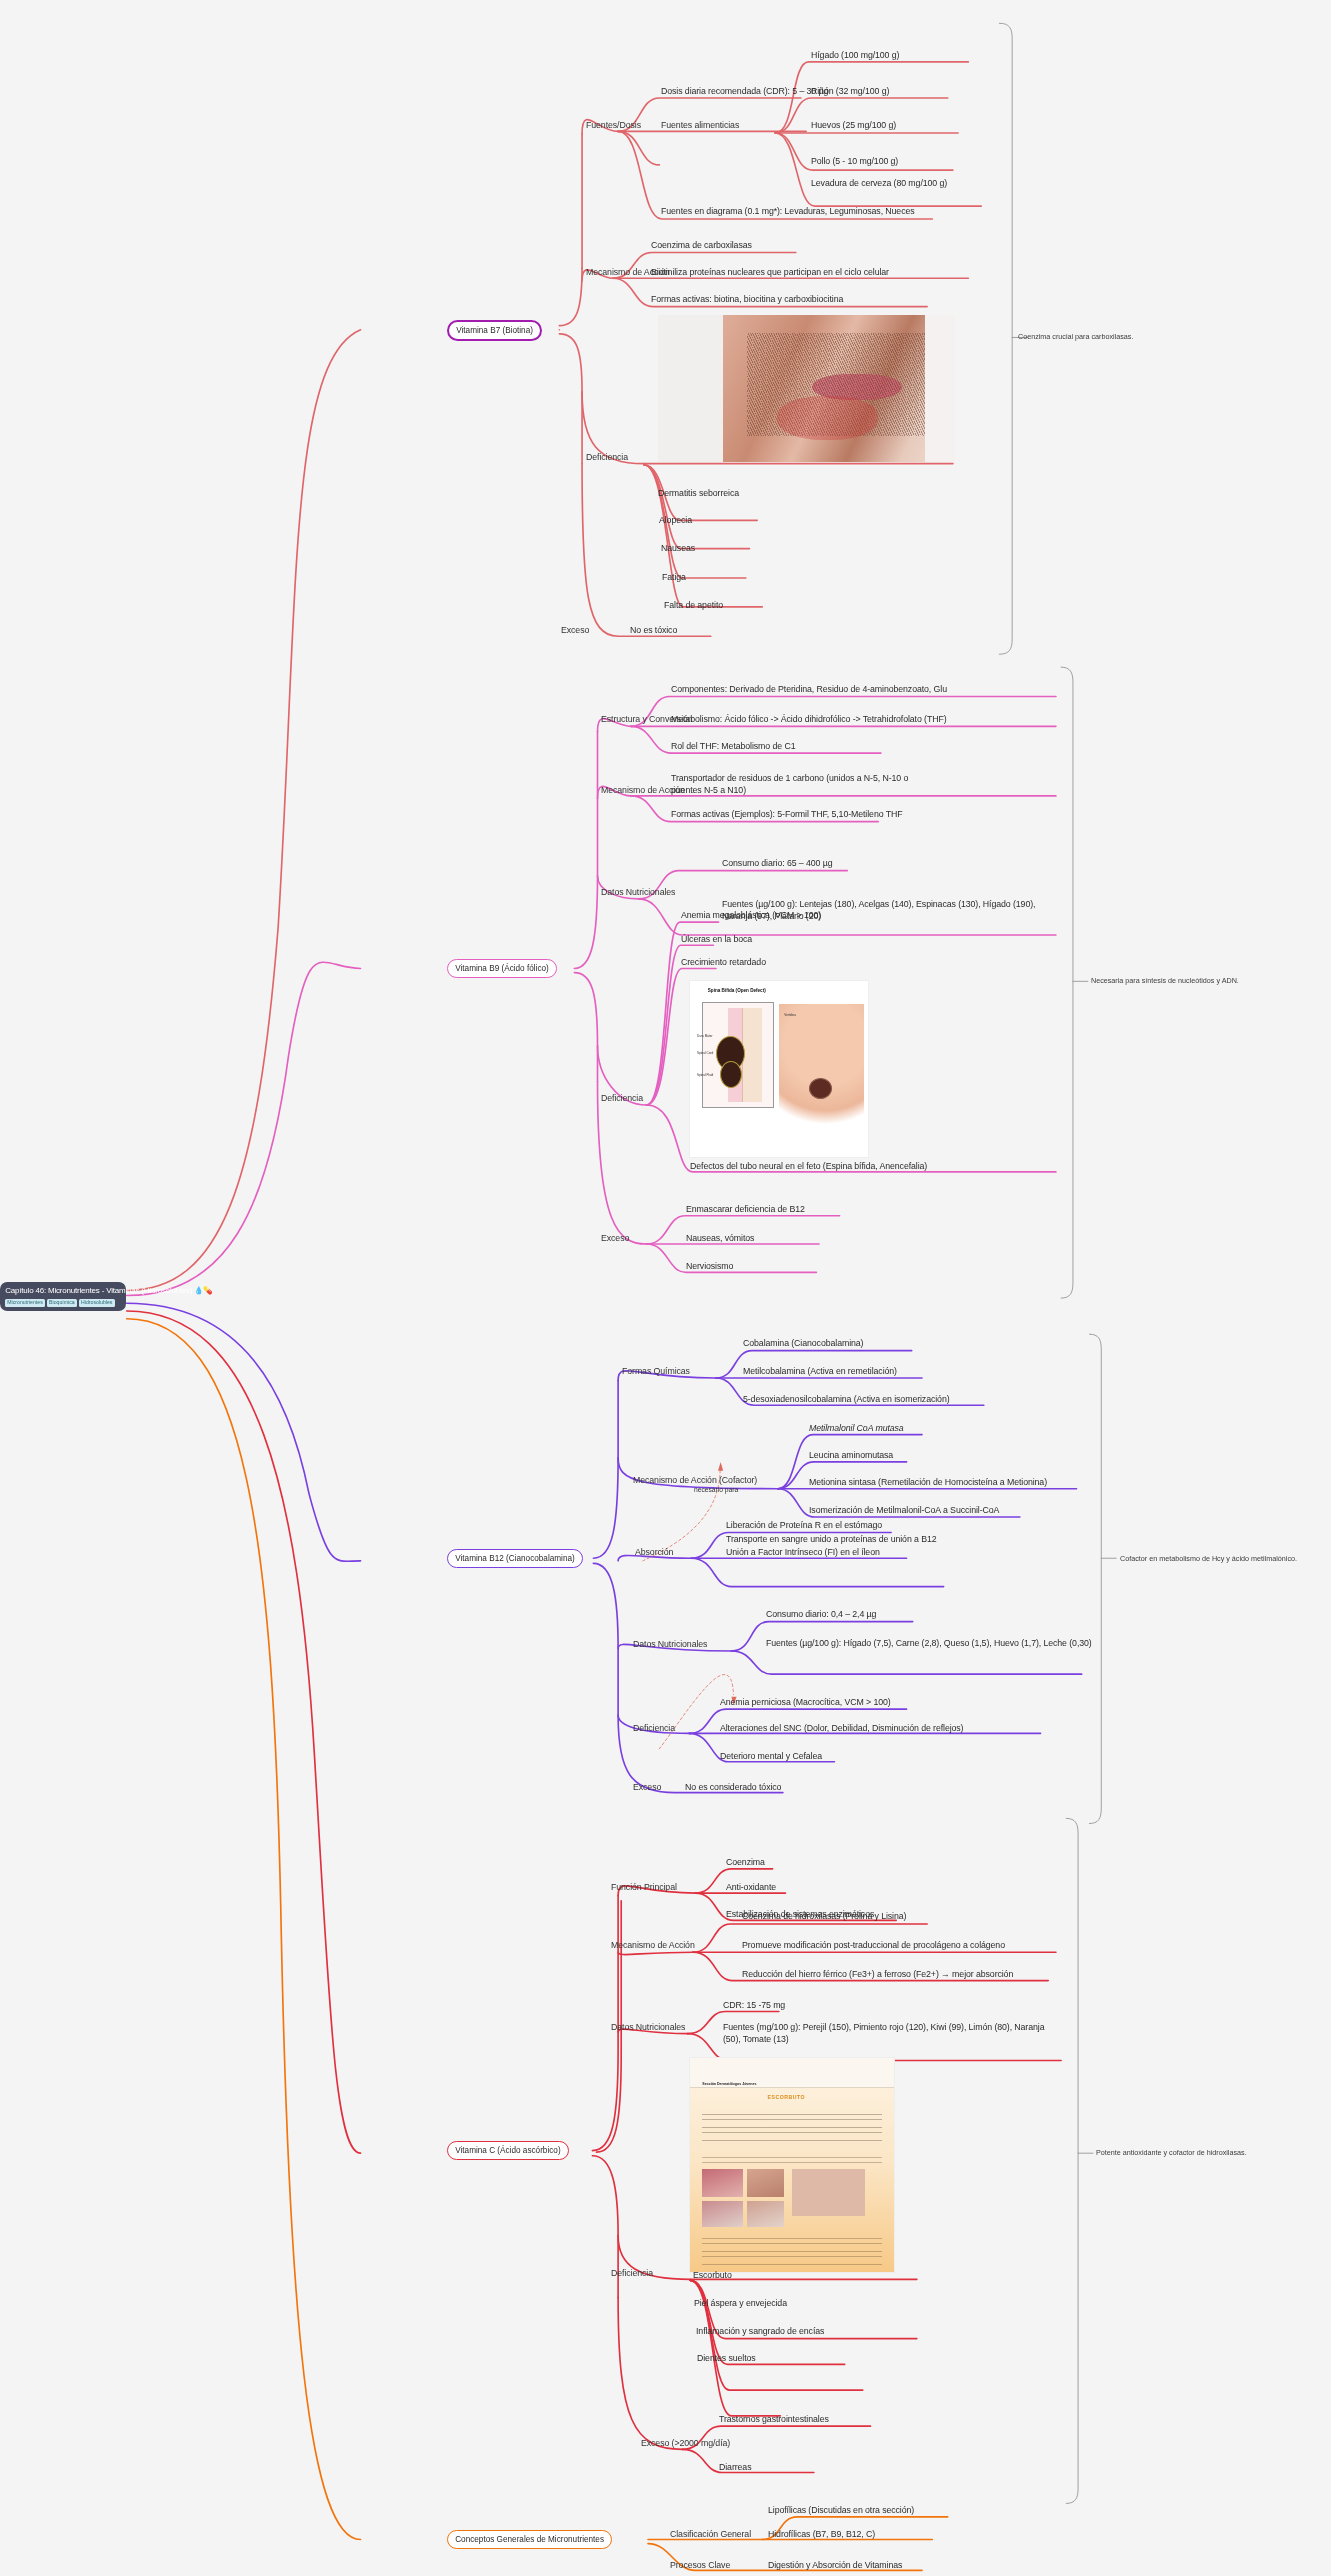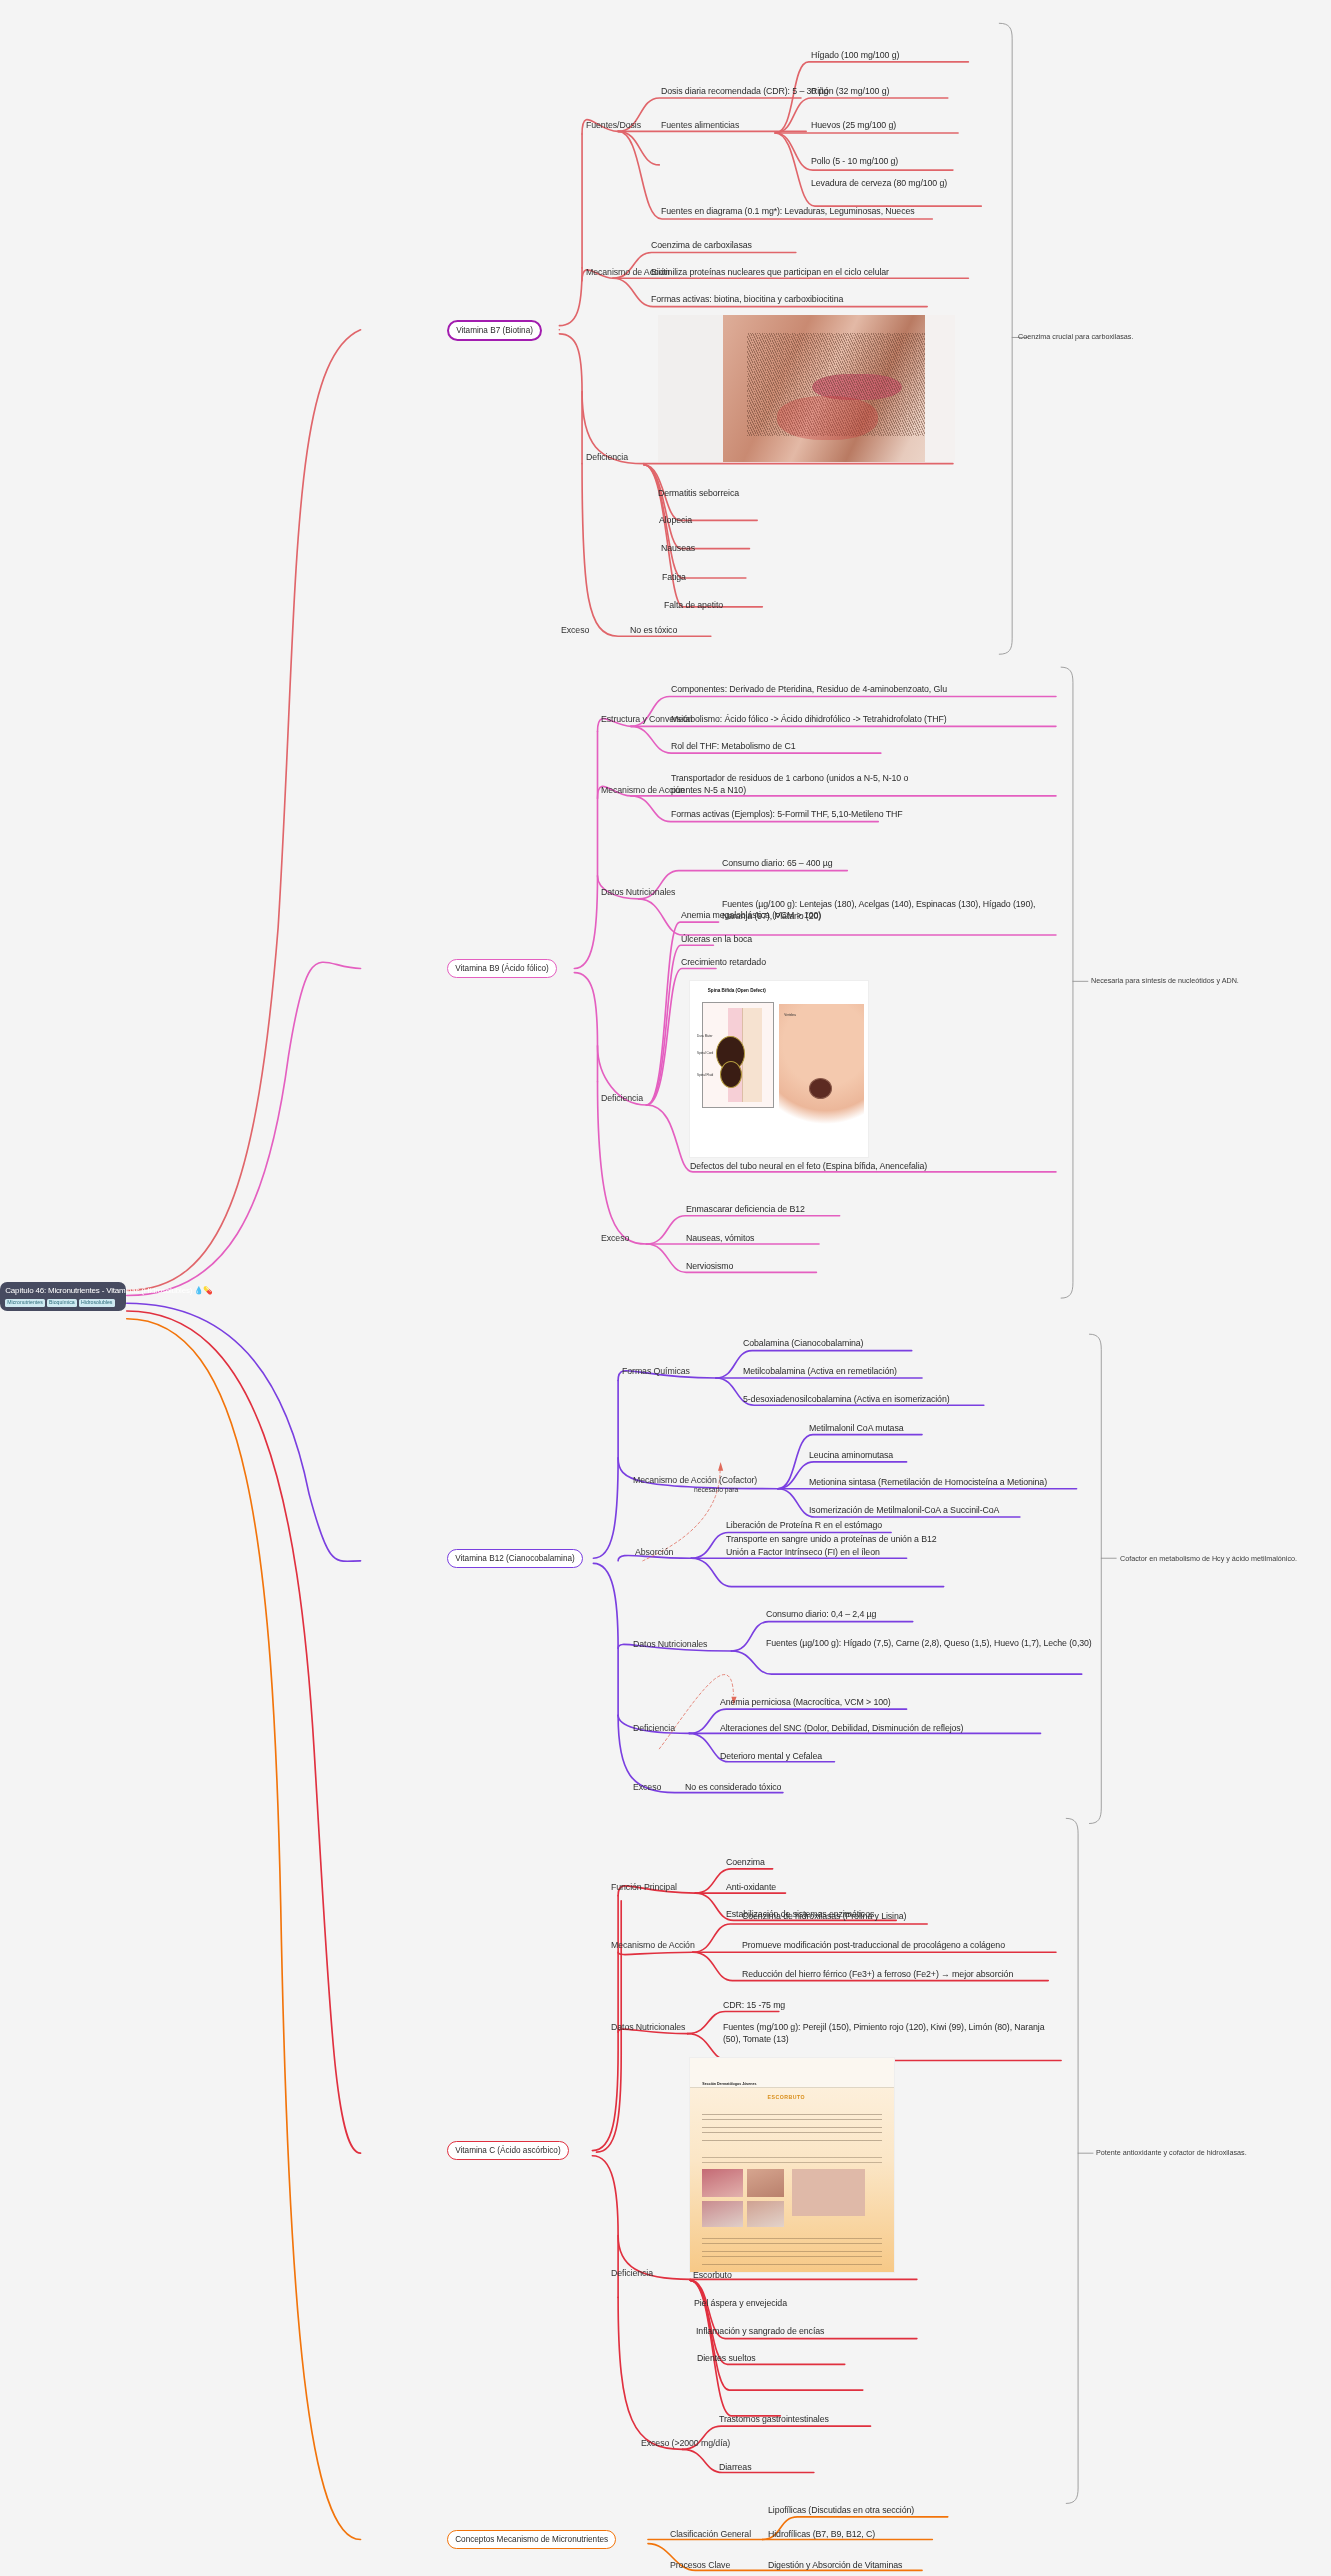--- a/index.html
+++ b/index.html
@@ -268,21 +268,21 @@
       <span>Micronutrientes</span>
       <span>Bioquímica</span>
       <span>Hidrosolubles</span>
     </div>
   </div>
 
   <div class="pill b7" style="left:447px; top:320px;">Vitamina B7 (Biotina)</div>
   <div class="pill b9" style="left:447px; top:959px;">Vitamina B9 (Ácido fólico)</div>
   <div class="pill b12" style="left:447px; top:1549px;">Vitamina B12 (Cianocobalamina)</div>
   <div class="pill vc" style="left:447px; top:2141px;">Vitamina C (Ácido ascórbico)</div>
-  <div class="pill cg" style="left:447px; top:2530px;">Conceptos Mecanismo de Micronutrientes</div>
+  <div class="pill cg" style="left:447px; top:2530px;">Conceptos Generales de Micronutrientes</div>
 
   <div class="lbl mid" style="left:586px; top:120px;">Fuentes/Dosis</div>
   <div class="lbl" style="left:661px; top:86px;">Dosis diaria recomendada (CDR): 5 – 30 µg</div>
   <div class="lbl mid" style="left:661px; top:120px;">Fuentes alimenticias</div>
   <div class="lbl" style="left:811px; top:50px;">Hígado (100 mg/100 g)</div>
   <div class="lbl" style="left:811px; top:86px;">Riñón (32 mg/100 g)</div>
   <div class="lbl" style="left:811px; top:120px;">Huevos (25 mg/100 g)</div>
   <div class="lbl" style="left:811px; top:156px;">Pollo (5 - 10 mg/100 g)</div>
   <div class="lbl" style="left:811px; top:178px;">Levadura de cerveza (80 mg/100 g)</div>
   <div class="lbl" style="left:661px; top:206px;">Fuentes en diagrama (0.1 mg*): Levaduras, Leguminosas, Nueces</div>
@@ -354,21 +354,21 @@
   <div class="lbl" style="left:686px; top:1261px;">Nerviosismo</div>
 
   <div class="note" style="left:1091px; top:976px;">Necesaria para síntesis de nucleótidos y ADN.</div>
 
   <div class="lbl mid" style="left:622px; top:1366px;">Formas Químicas</div>
   <div class="lbl" style="left:743px; top:1338px;">Cobalamina (Cianocobalamina)</div>
   <div class="lbl" style="left:743px; top:1366px;">Metilcobalamina (Activa en remetilación)</div>
   <div class="lbl" style="left:743px; top:1394px;">5-desoxiadenosilcobalamina (Activa en isomerización)</div>
 
   <div class="lbl mid" style="left:633px; top:1475px;">Mecanismo de Acción (Cofactor)</div>
-  <div class="lbl" style="left:809px; top:1423px;">Metilmalonil CoA mutasa</div>
+  <div class="lbl" style="left:809px; top:1423px;font-style:italic;">Metilmalonil CoA mutasa</div>
   <div class="lbl" style="left:809px; top:1450px;">Leucina aminomutasa</div>
   <div class="lbl" style="left:809px; top:1477px;">Metionina sintasa (Remetilación de Homocisteína a Metionina)</div>
   <div class="lbl" style="left:809px; top:1505px;">Isomerización de Metilmalonil-CoA a Succinil-CoA</div>
   <div class="arrow-note" style="left:694px; top:1486px;">necesario para</div>
 
   <div class="lbl mid" style="left:635px; top:1547px;">Absorción</div>
   <div class="lbl" style="left:726px; top:1520px;">Liberación de Proteína R en el estómago</div>
   <div class="lbl" style="left:726px; top:1547px;">Unión a Factor Intrínseco (FI) en el íleon</div>
   <div class="lbl" style="left:726px; top:1534px;">Transporte en sangre unido a proteínas de unión a B12</div>
 

